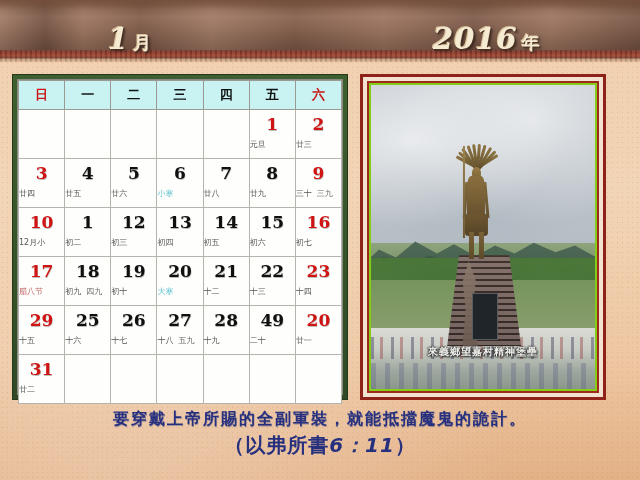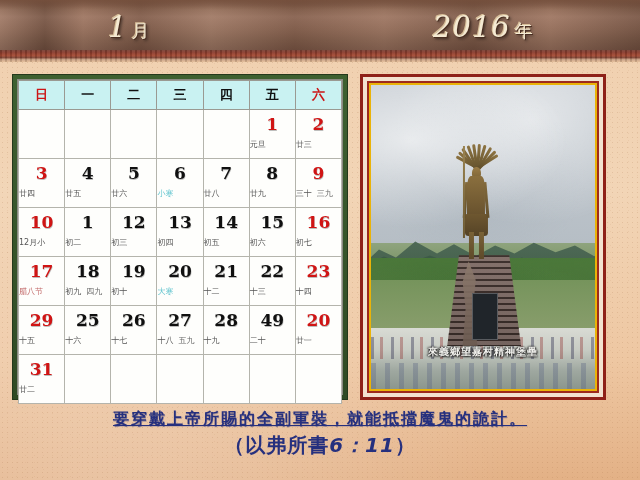--- a/index.html
+++ b/index.html
@@ -52,24 +52,24 @@
       linear-gradient(180deg,#7a4034 0%, #8e3b2c 22%, #a84a33 45%, #7c3b2c 62%, #caa184 80%, #e4bb95 100%);
     opacity:.95;
   }
   .band-edge:after{
     content:"";position:absolute;inset:0;
     background-image:repeating-linear-gradient(90deg, rgba(0,0,0,.22) 0 2px, rgba(255,255,255,.10) 2px 5px);
     opacity:.55;
   }
 
   .title-month,.title-year{
-    position:absolute;top:10px;
+    position:absolute;top:22px;
     color:#f5ead2;
     font-family:"DejaVu Serif", serif;
-    font-style:italic;font-weight:normal;
+    font-style:italic;font-weight:bold;
     text-shadow:
       1px 1px 0 #4a2f22, -1px -1px 0 #d8c09a,
       2px 2px 3px rgba(0,0,0,.55);
     letter-spacing:1px;
     white-space:nowrap;
   }
   .title-month{left:108px;font-size:29px;}
   .title-year{left:433px;font-size:29px;}
   .cjk-sm{font-size:18px;font-style:normal;font-family:"DejaVu Sans",sans-serif;margin-left:4px;}
 
@@ -119,21 +119,21 @@
   
   .photo-frame{
     position:absolute;left:360px;top:74px;width:246px;height:326px;
     box-sizing:border-box;
     border:3px solid #8e2118;
     background:#f3e2cf;
     padding:4px;
   }
   .photo-frame .inner-line{
     width:100%;height:100%;box-sizing:border-box;
-    border:2px solid #9d2a1d;padding:2px;background:#eab308;
+    border:2px solid #9d2a1d;padding:2px;background:#84cc16;
   }
   .photo{
     position:relative;width:100%;height:100%;overflow:hidden;
     background:linear-gradient(180deg,#c9cfd4 0%, #c2c8cd 30%, #b9c0c5 45%, #8fa47e 52%, #6e8a58 64%, #84976a 78%, #9aa98a 100%);
   }
   
   .sky{
     position:absolute;left:0;top:0;right:0;height:52%;
     background:
       radial-gradient(ellipse at 18% 35%, rgba(255,255,255,.65), rgba(255,255,255,0) 60%),
@@ -258,21 +258,20 @@
 
   
   .verse{
     position:absolute;left:0;right:0;top:406px;
     text-align:center;color:#26307e;
   }
   .verse .l1{
     font-size:16px;font-weight:bold;letter-spacing:2px;line-height:26px;
     font-family:"DejaVu Sans",sans-serif;
     text-shadow:0.5px 0.5px 0 rgba(38,48,126,.35);
-    text-decoration:underline;
   }
   .verse .l2{
     font-size:20px;font-weight:bold;letter-spacing:1px;line-height:26px;
     font-family:"DejaVu Sans",sans-serif;
   }
   .verse .ref-num{font-style:italic;}
 </style>
 </head>
 <body>
 

